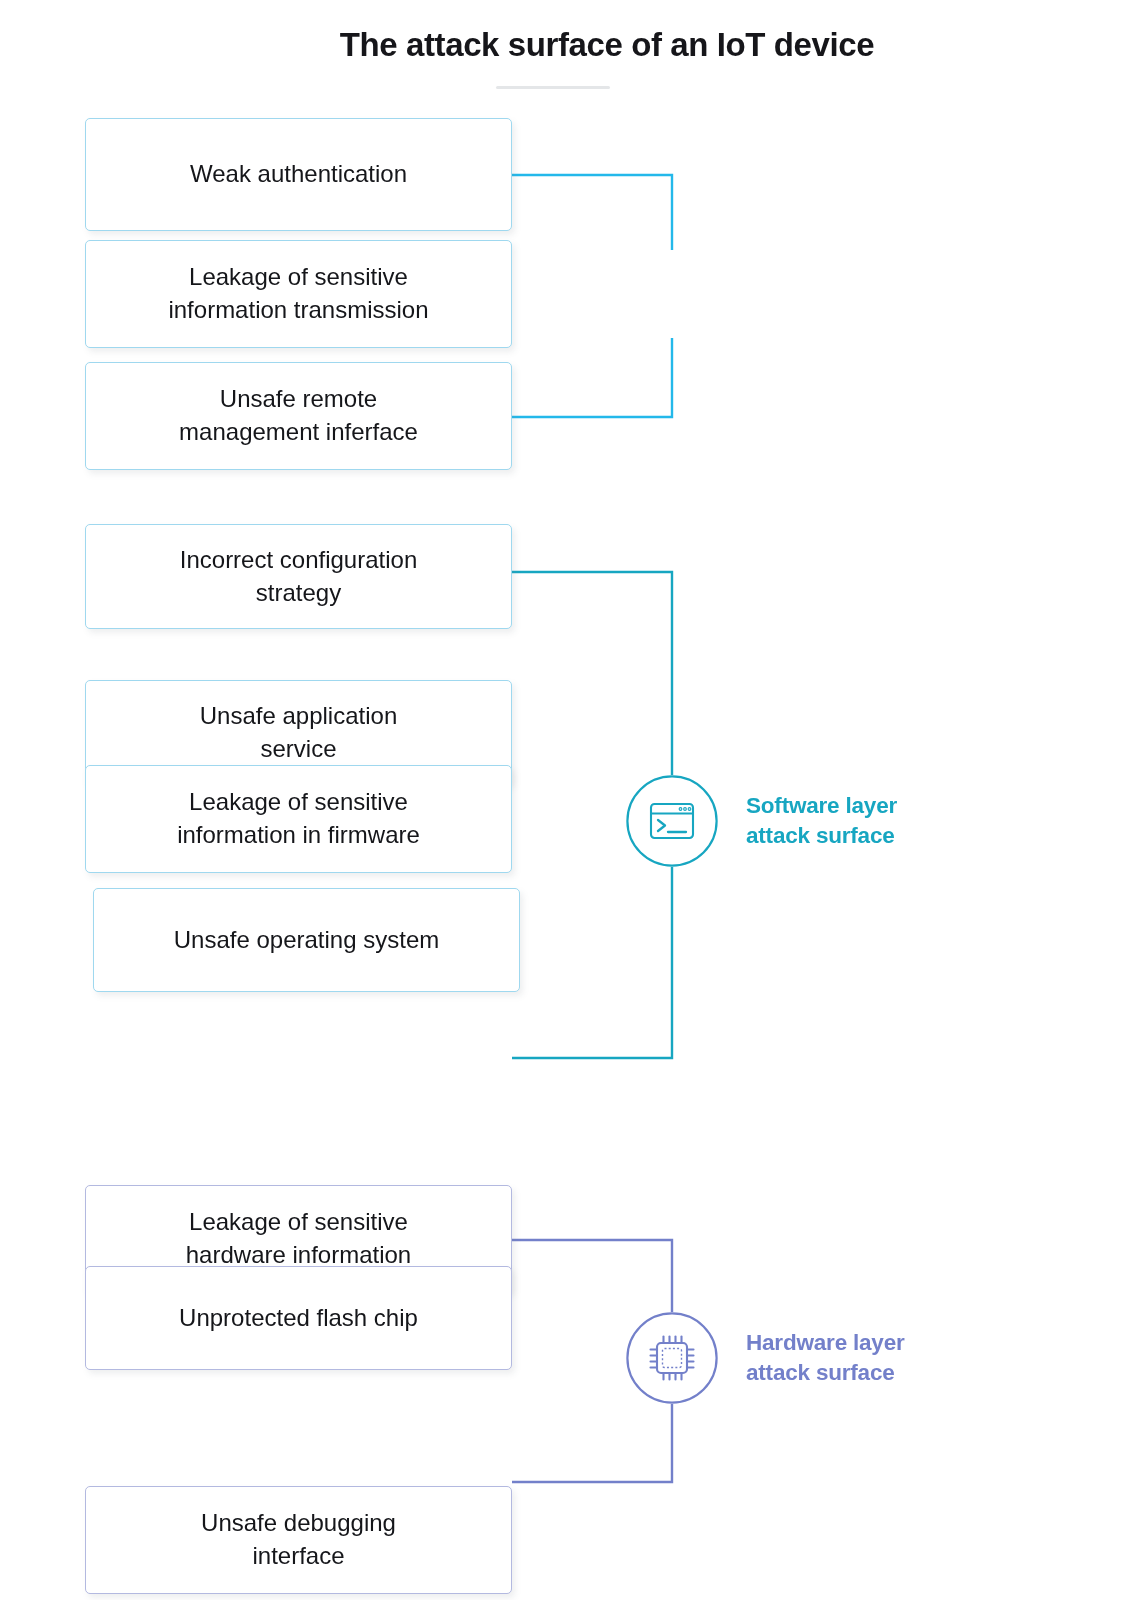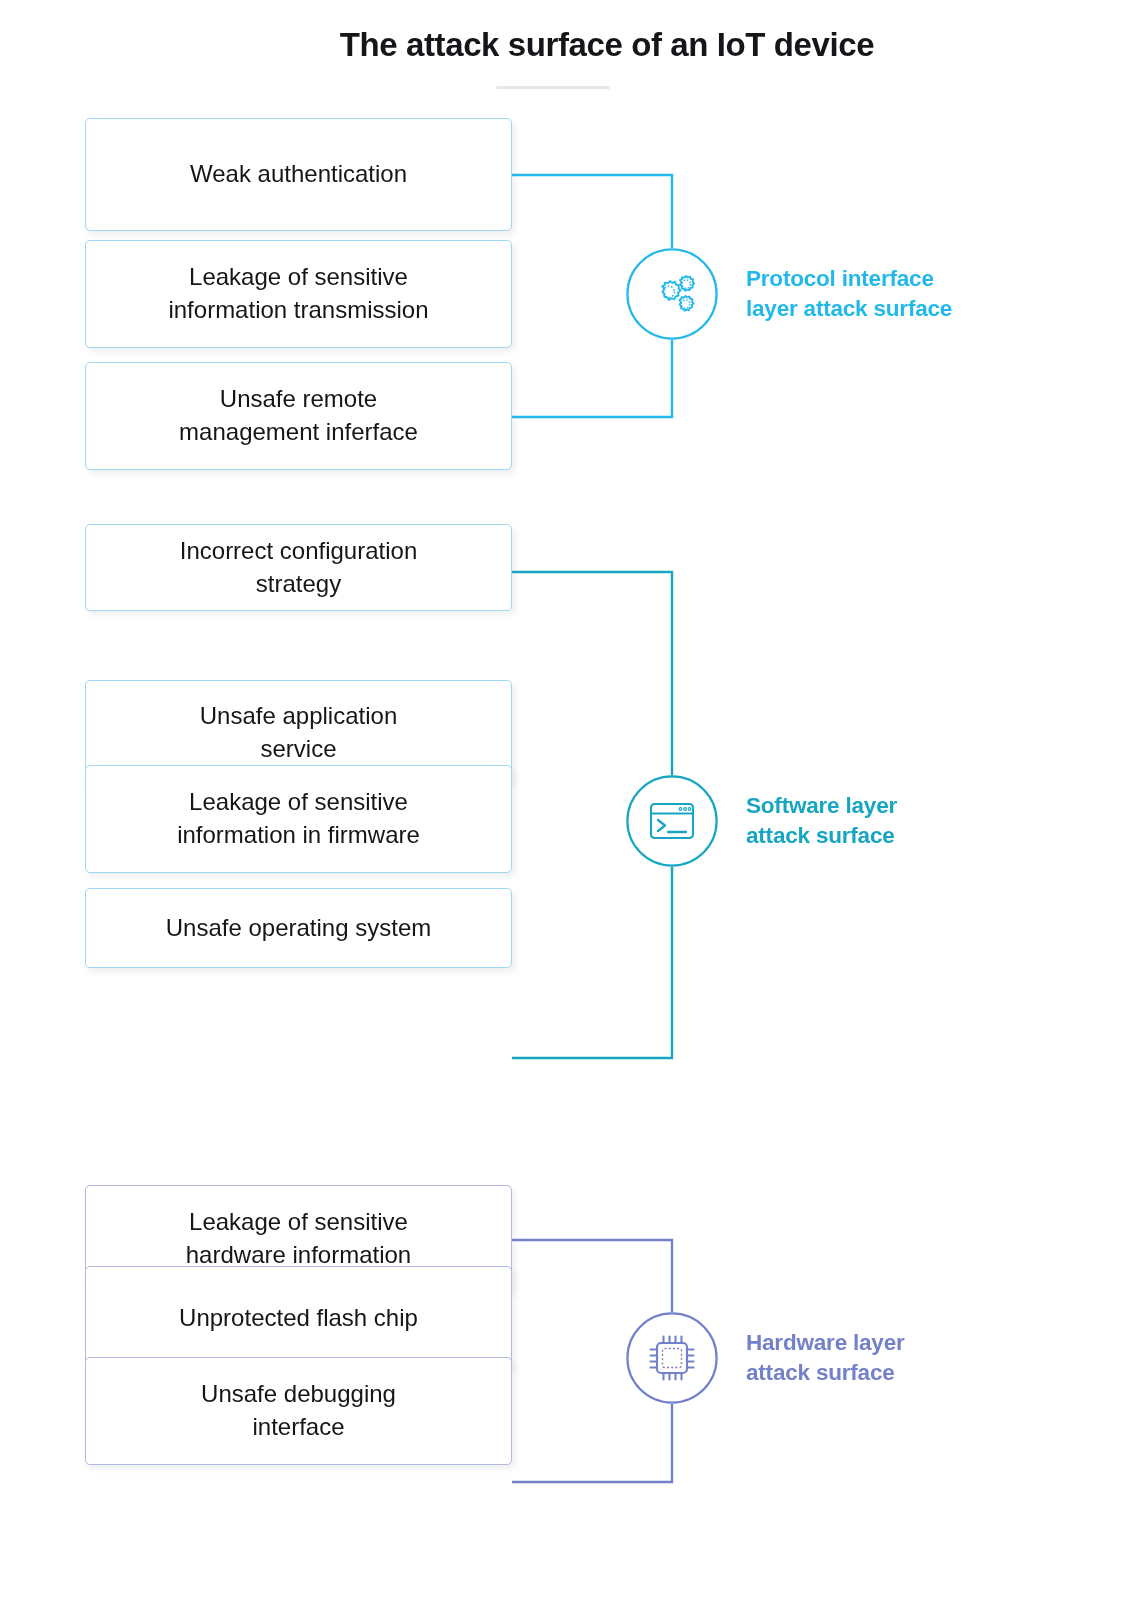--- a/index.html
+++ b/index.html
@@ -140,72 +140,48 @@
   </div>
   <div class="box" style="top:240px; height:108px;">
     <span class="box-label">Leakage of sensitive
 information transmission</span>
   </div>
   <div class="box" style="top:362px; height:108px;">
     <span class="box-label">Unsafe remote
 management inferface</span>
   </div>
 
-  <div class="box" style="top:524px; height:87px;">
+  <div class="box" style="top:524px; height:105px;">
     <span class="box-label">Incorrect configuration
 strategy</span>
   </div>
   <div class="box" style="top:680px; height:105px;">
     <span class="box-label">Unsafe application
 service</span>
   </div>
   <div class="box" style="top:765px; height:108px;">
     <span class="box-label">Leakage of sensitive
 information in firmware</span>
   </div>
-  <div class="box" style="top:888px; height:80px;">
+  <div class="box" style="top:888px; height:104px;margin-left:8px;">
     <span class="box-label">Unsafe operating system</span>
   </div>
 
   <div class="box hw" style="top:1185px; height:108px;">
     <span class="box-label">Leakage of sensitive
 hardware information</span>
   </div>
   <div class="box hw" style="top:1266px; height:104px;">
     <span class="box-label">Unprotected flash chip</span>
   </div>
-  <div class="box hw" style="top:1357px; height:108px;">
+  <div class="box hw" style="top:1486px; height:108px;">
     <span class="box-label">Unsafe debugging
 interface</span>
   </div>
 
-  <div class="layer" style="left:626px; top:248px;">
-    <div class="layer-circle">
-      <svg width="92" height="92" viewBox="0 0 92 92">
-        <circle cx="46" cy="46" r="44.6" fill="#fff" stroke="#23b8ea" stroke-width="2.2"></circle>
-
-        <g stroke="#23b8ea" fill="none">
-          <path d="M36.2 38.2 l2.4 -0.9 l0.4 -2.7 l3.2 0.5 l1.7 -2.1 l2.6 1.9 l2.5 -1.1 l1.2 3.0 l2.7 0.5 l-0.4 3.2 l1.9 2.0 l-2.3 2.3 l0.4 2.7 l-3.0 1.2 l-1.1 2.5 l-3.1 -0.8 l-2.3 1.5 l-1.9 -2.6 l-2.7 -0.4 l0.1 -3.2 l-2.1 -1.8 l1.9 -2.6 z" stroke-width="1.9" stroke-linejoin="round"></path>
-          <circle cx="42.8" cy="43.8" r="5.6" stroke-width="1.5" stroke-dasharray="1.6 1.9"></circle>
-        </g>
-
-        <g stroke="#23b8ea" fill="none">
-          <path d="M54.0 32.0 l1.9 -0.7 l0.3 -2.1 l2.5 0.4 l1.3 -1.6 l2.0 1.5 l2.0 -0.9 l0.9 2.3 l2.1 0.4 l-0.3 2.5 l1.5 1.6 l-1.8 1.8 l0.3 2.1 l-2.3 0.9 l-0.9 2.0 l-2.4 -0.6 l-1.8 1.2 l-1.5 -2.0 l-2.1 -0.3 l0.1 -2.5 l-1.6 -1.4 l1.5 -2.0 z" stroke-width="1.9" stroke-linejoin="round"></path>
-          <circle cx="60.2" cy="36.1" r="4.2" stroke-width="1.4" stroke-dasharray="1.5 1.8"></circle>
-        </g>
-
-        <g stroke="#23b8ea" fill="none">
-          <path d="M53.4 51.9 l1.9 -0.7 l0.3 -2.1 l2.5 0.4 l1.3 -1.6 l2.0 1.5 l2.0 -0.9 l0.9 2.3 l2.1 0.4 l-0.3 2.5 l1.5 1.6 l-1.8 1.8 l0.3 2.1 l-2.3 0.9 l-0.9 2.0 l-2.4 -0.6 l-1.8 1.2 l-1.5 -2.0 l-2.1 -0.3 l0.1 -2.5 l-1.6 -1.4 l1.5 -2.0 z" stroke-width="1.9" stroke-linejoin="round"></path>
-          <circle cx="59.6" cy="56.0" r="4.2" stroke-width="1.4" stroke-dasharray="1.5 1.8"></circle>
-        </g>
-      </svg>
-    </div>
-    <div class="layer-caption" style="color:#23b8ea;">Protocol interface
-layer attack surface</div>
-  </div>
 
   <div class="layer" style="left:626px; top:775px;">
     <div class="layer-circle">
       <svg width="92" height="92" viewBox="0 0 92 92">
         <circle cx="46" cy="46" r="44.6" fill="#fff" stroke="#17a6c1" stroke-width="2.2"></circle>
         <rect x="25" y="29" width="42" height="34" rx="3.5" fill="none" stroke="#17a6c1" stroke-width="2.1"></rect>
         <line x1="25" y1="38.5" x2="67" y2="38.5" stroke="#17a6c1" stroke-width="1.8"></line>
         <circle cx="54.5" cy="34" r="1.35" fill="none" stroke="#17a6c1" stroke-width="1.1"></circle>
         <circle cx="59.0" cy="34" r="1.35" fill="none" stroke="#17a6c1" stroke-width="1.1"></circle>
         <circle cx="63.5" cy="34" r="1.35" fill="none" stroke="#17a6c1" stroke-width="1.1"></circle>

